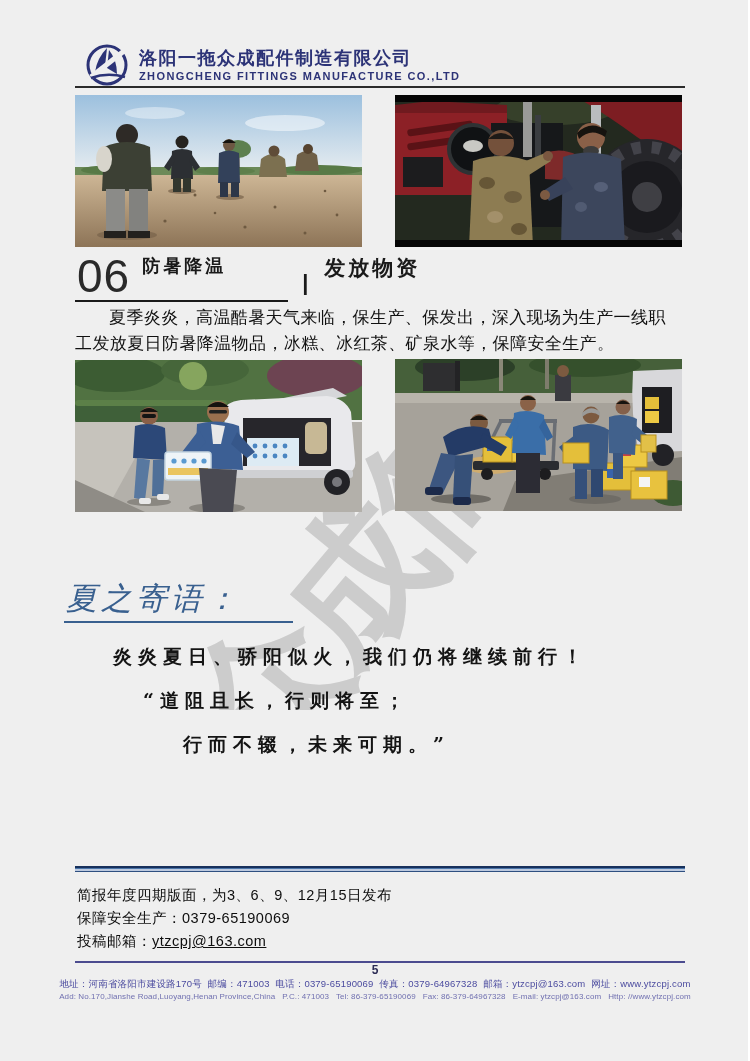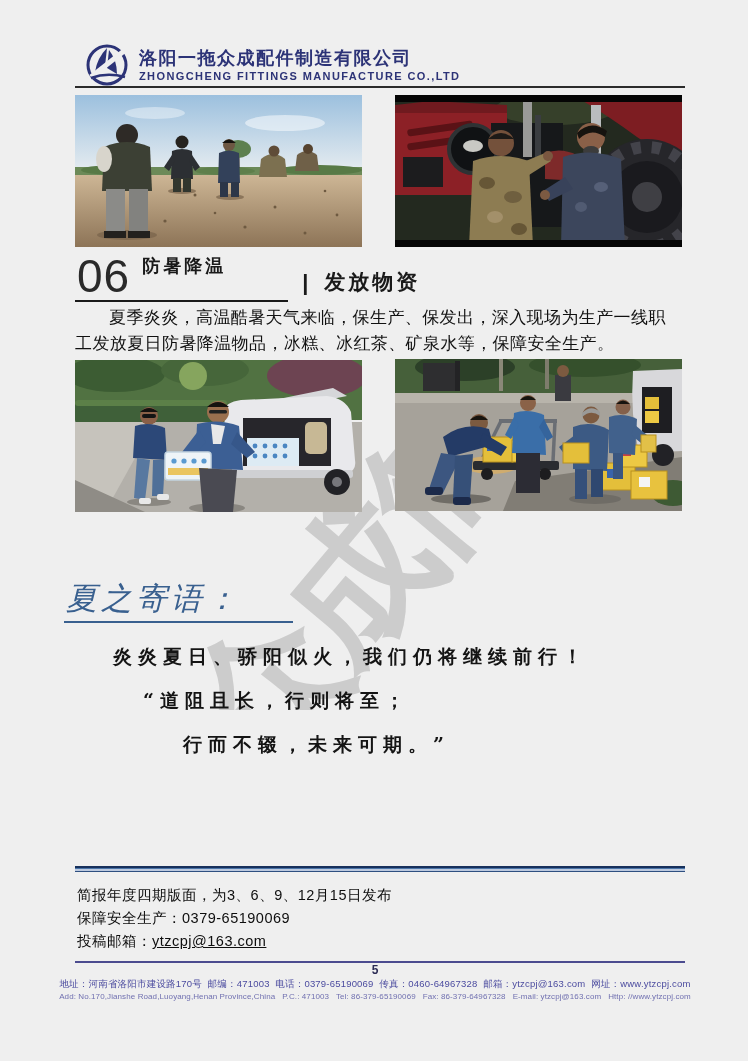--- a/index.html
+++ b/index.html
@@ -24,21 +24,21 @@
   #photo2{left:395px;top:95px;}
   #photo3{left:75px;top:360px;}
   #photo4{left:395px;top:359px;}
 
   
   .section-heading{position:absolute;left:75px;top:254px;display:flex;align-items:flex-end;z-index:2;}
   .sec-left{display:flex;align-items:flex-end;border-bottom:2.5px solid #1a1a1a;padding:0 62px 4px 2px;}
   .sec-num{font-size:46px;font-weight:200;color:#2a2a2a;line-height:40px;letter-spacing:1px;}
   .sec-title{font-size:18px;font-weight:bold;color:#1a1a1a;letter-spacing:3px;margin:0 0 18px 12px;text-align:right;}
   .sec-sep{font-size:22px;font-weight:bold;color:#1a1a1a;margin:0 0 6px 14px;}
-  .sec-sub{font-size:21px;font-weight:bold;color:#1a1a1a;letter-spacing:3px;margin:0 0 6px 16px;}
+  .sec-sub{font-size:21px;font-weight:bold;color:#1a1a1a;letter-spacing:3px;margin:0 0 20px 16px;}
 
   
   .body-text{position:absolute;left:75px;top:305px;width:614px;z-index:2;color:#111;}
   .body-line{font-size:17px;line-height:26px;letter-spacing:0.4px;white-space:nowrap;}
   .body-line.indent{text-indent:2em;}
 
   
   .wm-clip{position:absolute;left:0;top:415px;width:750px;height:295px;overflow:hidden;z-index:1;}
   .watermark{position:absolute;left:100px;top:40px;width:600px;height:150px;
              transform:rotate(-50deg);text-align:center;font-size:150px;line-height:150px;
@@ -344,16 +344,16 @@
 
   <div class="footer-bar"></div>
   <div class="footer-lines">
     <div class="footer-line">简报年度四期版面，为3、6、9、12月15日发布</div>
     <div class="footer-line"><span>保障安全生产：</span><span>0379-65190069</span></div>
     <div class="footer-line"><span>投稿邮箱：</span><span class="email-link">ytzcpj@163.com</span></div>
   </div>
 
   <div class="page-rule"></div>
   <div class="page-number">5</div>
-  <div class="contact-cn">地址：河南省洛阳市建设路170号  邮编：471003  电话：0379-65190069  传真：0460-64967328  邮箱：ytzcpj@163.com  网址：www.ytzcpj.com</div>
+  <div class="contact-cn">地址：河南省洛阳市建设路170号  邮编：471003  电话：0379-65190069  传真：0379-64967328  邮箱：ytzcpj@163.com  网址：www.ytzcpj.com</div>
   <div class="contact-en">Add: No.170,Jianshe Road,Luoyang,Henan Province,China   P.C.: 471003   Tel: 86-379-65190069   Fax: 86-379-64967328   E-mail: ytzcpj@163.com   Http: //www.ytzcpj.com</div>
 
 </div>
 
 </body></html>

